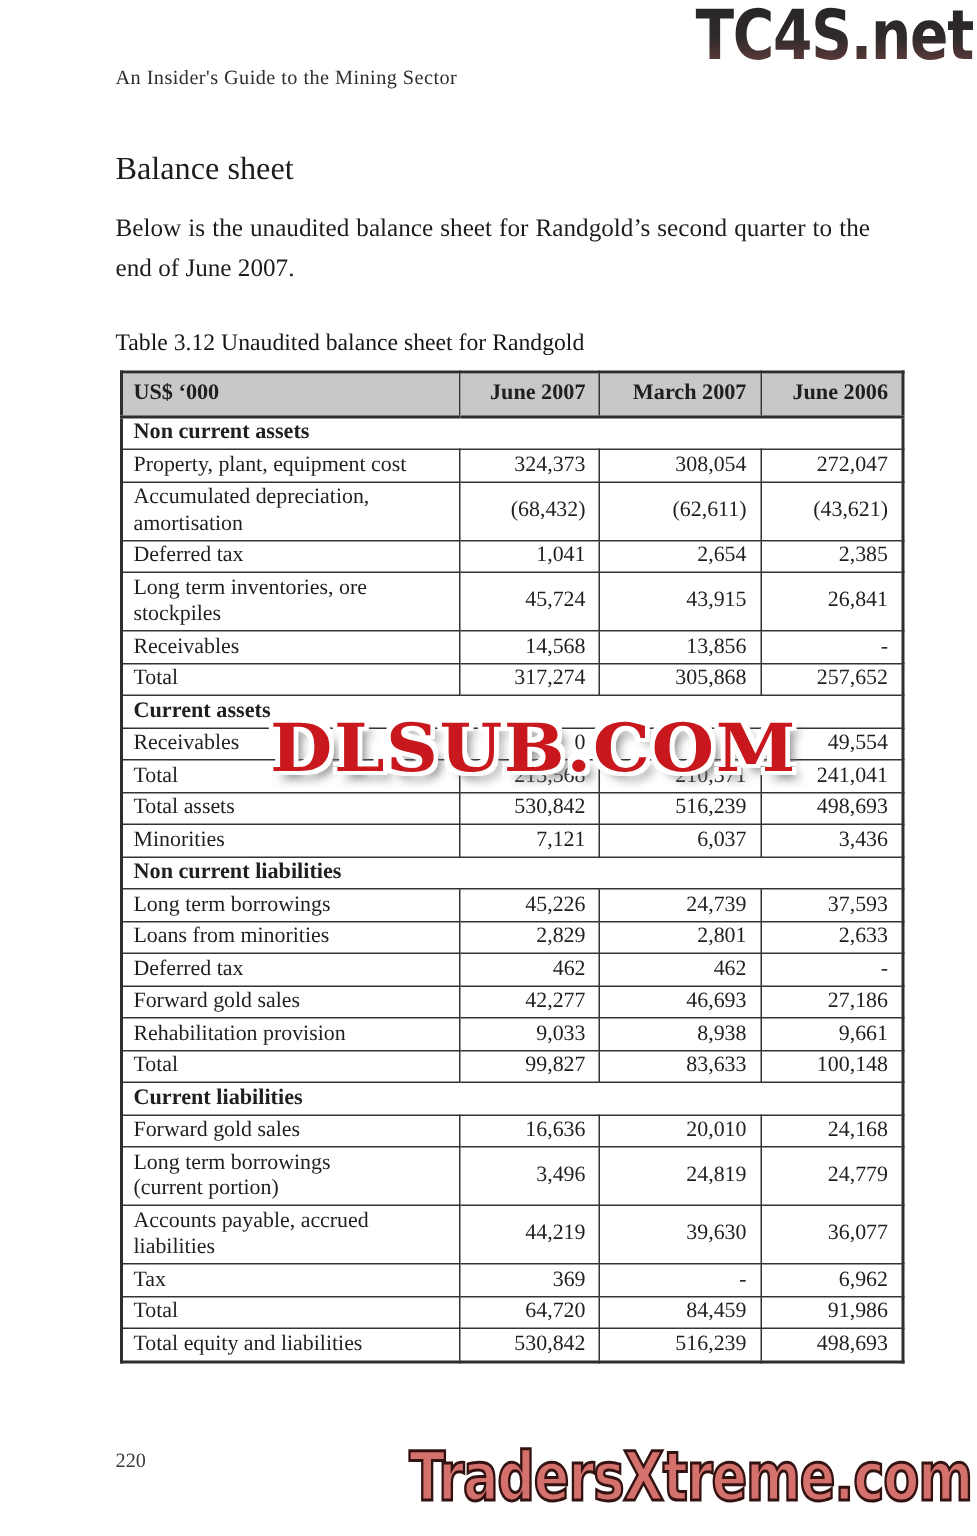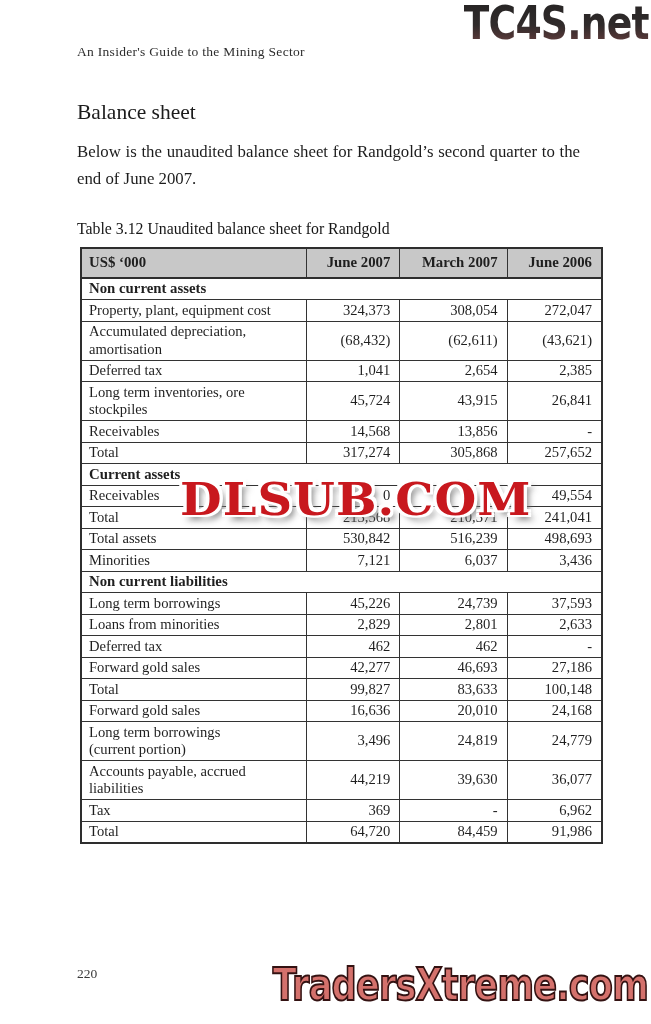--- a/index.html
+++ b/index.html
@@ -217,24 +217,33 @@
         <td class="num">462</td>
         <td class="num">-</td>
       </tr>
       <tr>
         <td class="lbl">Forward gold sales</td>
         <td class="num">42,277</td>
         <td class="num">46,693</td>
         <td class="num">27,186</td>
       </tr>
       <tr>
+        <td class="lbl">Rehabilitation provision</td>
+        <td class="num">9,033</td>
+        <td class="num">8,938</td>
+        <td class="num">9,661</td>
+      </tr>
+      <tr>
         <td class="lbl">Total</td>
         <td class="num">99,827</td>
         <td class="num">83,633</td>
         <td class="num">100,148</td>
+      </tr>
+      <tr>
+        <td colspan="4" class="section">Current liabilities</td>
       </tr>
       <tr>
         <td class="lbl">Forward gold sales</td>
         <td class="num">16,636</td>
         <td class="num">20,010</td>
         <td class="num">24,168</td>
       </tr>
       <tr>
         <td class="lbl">Long term borrowings
 (current portion)</td>
@@ -254,20 +263,26 @@
         <td class="num">369</td>
         <td class="num">-</td>
         <td class="num">6,962</td>
       </tr>
       <tr>
         <td class="lbl">Total</td>
         <td class="num">64,720</td>
         <td class="num">84,459</td>
         <td class="num">91,986</td>
       </tr>
+      <tr>
+        <td class="lbl">Total equity and liabilities</td>
+        <td class="num">530,842</td>
+        <td class="num">516,239</td>
+        <td class="num">498,693</td>
+      </tr>
     </tbody>
 </table>
 
 <div class="dlsub-watermark">DLSUB.COM</div>
 
 <div class="page-number">220</div>
 
 <div class="tradersxtreme-logo">TradersXtreme.com</div>
 
 </body></html>

